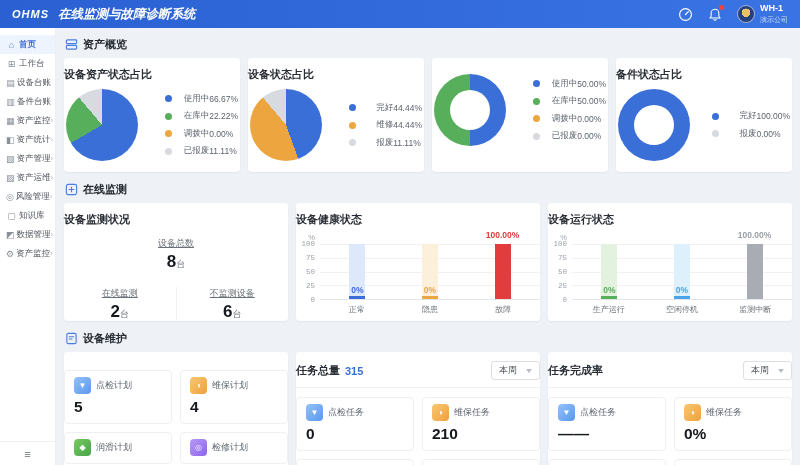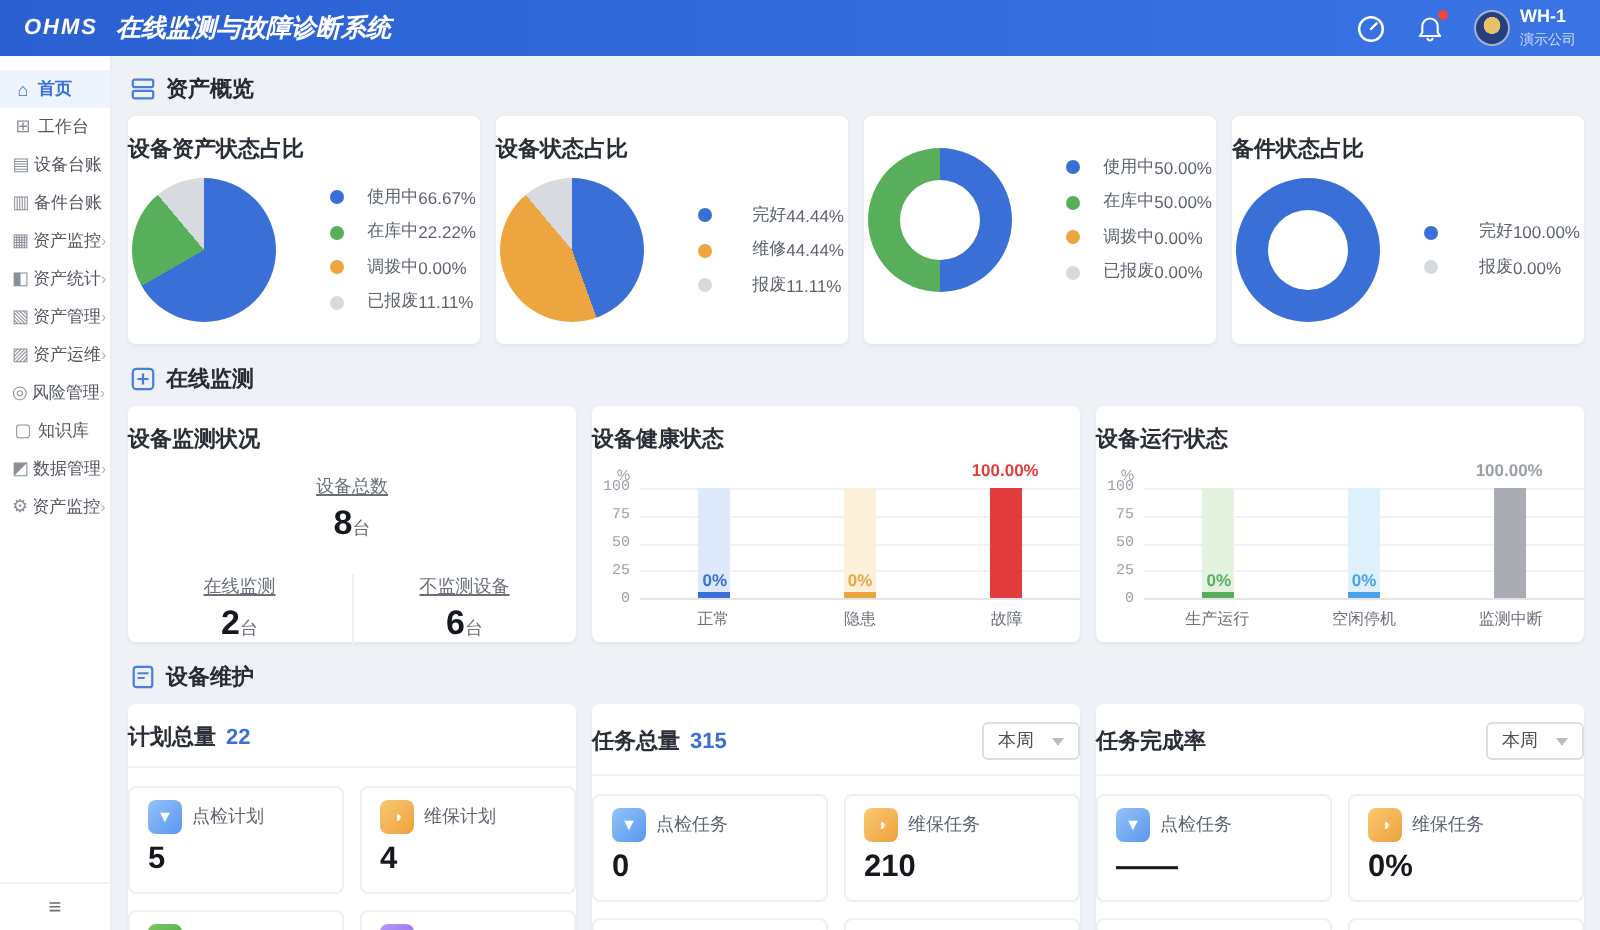--- a/index.html
+++ b/index.html
@@ -405,24 +405,20 @@
         <svg width="13" height="13" viewBox="0 0 14 14">
             <rect x="2" y="1.5" width="10" height="11" rx="1.5" fill="none" stroke="#4a7de0" stroke-width="1.2"></rect>
             <path d="M4.5 5h5M4.5 7.5h3" stroke="#4a7de0" stroke-width="1.1" stroke-linecap="round"></path>
           </svg>
       </span>
       <span>设备维护</span>
     </div>
     <div class="row">
 
       <div class="card mt-plan">
-        <div class="mt-hd">
-          <span class="mt-title">计划总量</span>
-          <span class="mt-total">22</span>
-        </div>
         <div class="mt-grid">
           <div class="tile">
             <div class="tile-hd">
                 <span class="tile-ic" style="background: linear-gradient(135deg, rgb(147, 194, 248), rgb(90, 151, 239));">▼</span>
                 <span class="tile-lb">点检计划</span>
               </div>
             <div class="tile-val">5</div>
           </div>
           <div class="tile">
             <div class="tile-hd">

